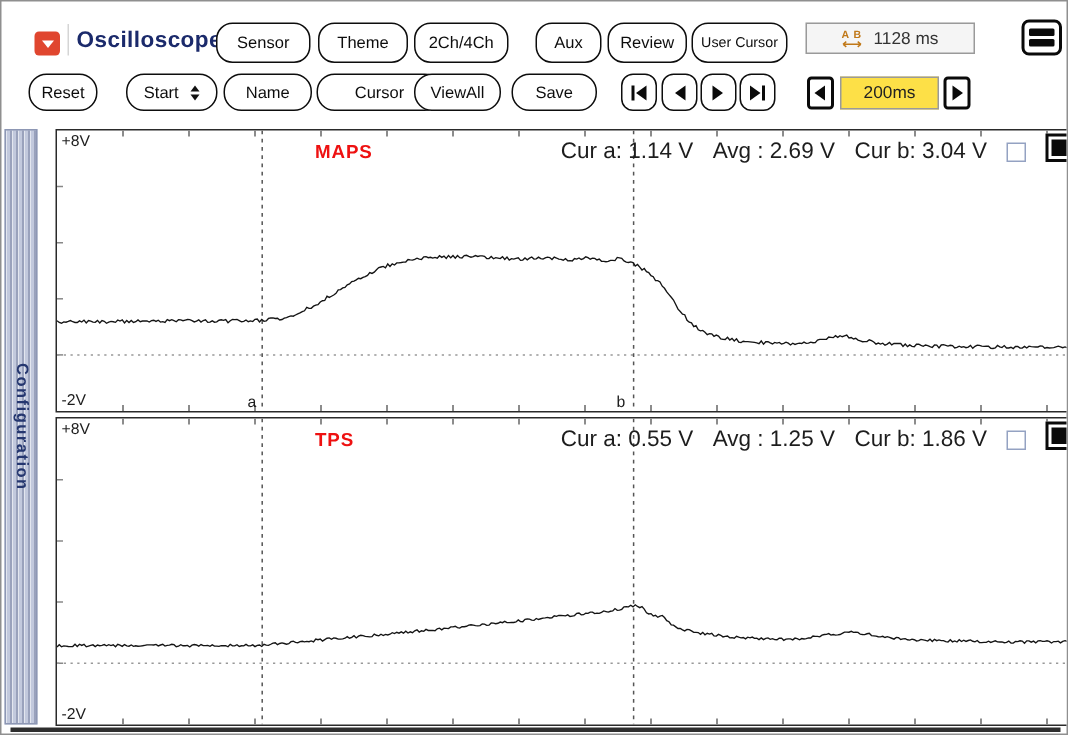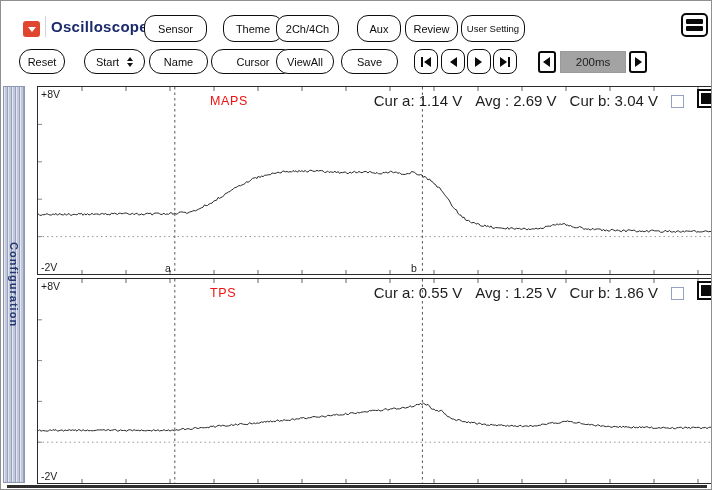--- a/index.html
+++ b/index.html
@@ -28,39 +28,39 @@
         background:#fff;display:flex;flex-direction:column;justify-content:center;gap:2px;padding:0 3px;cursor:pointer}
   .menu i{display:block;height:5px;background:#0a0a0a;border-radius:1px}
 
   .spin{display:flex;flex-direction:column;gap:2px;margin-left:4px}
   .spin i{width:0;height:0;border-left:3.5px solid transparent;border-right:3.5px solid transparent}
   .spin .up{border-bottom:4.5px solid #111}
   .spin .dn{border-top:4.5px solid #111}
 
   .tb-arrow{position:absolute;top:50px;width:18px;height:22px;border:2px solid #0a0a0a;border-radius:3px;
             background:#fff;display:flex;align-items:center;justify-content:center;cursor:pointer}
-  .tb-disp{position:absolute;left:559px;top:50px;width:66px;height:22px;background:#a3a3a3;border:1px solid #9a9a9a;
+  .tb-disp{position:absolute;left:559px;top:50px;width:66px;height:22px;background:#fde047;border:1px solid #9a9a9a;
            display:flex;align-items:center;justify-content:center;font-size:11.5px;color:#222}
 
   
   .sidebar{position:absolute;left:2px;top:85px;width:22px;height:397px;
            background:#c2c9dd;
            background-image:repeating-linear-gradient(90deg,rgba(255,255,255,.55) 0 1px,rgba(0,0,0,0) 1px 3px,rgba(104,114,148,.45) 3px 4px);
            border:1px solid #8d97b4;display:flex;align-items:center;justify-content:center;cursor:pointer}
   .sidebar span{writing-mode:vertical-rl;font-size:11px;font-weight:bold;color:#24366f;letter-spacing:1px}
 
   
   .chart{position:absolute;left:36px;width:686px;background:#fff;border:1px solid #2a2a2a}
   .chart1{top:85px;height:189px}
   .chart2{top:277px;height:206px}
   .canvas{position:absolute;inset:0;cursor:crosshair}
   .canvas svg{display:block}
   .ylab{position:absolute;left:3px;font-size:10.5px;color:#1d1d1d}
   .ytop{top:1px}.ybot{bottom:1px}
-  .chname{position:absolute;left:172px;top:7px;color:#ee1111;font-weight:normal;font-size:12.5px;letter-spacing:.6px}
+  .chname{position:absolute;left:172px;top:7px;color:#ee1111;font-weight:bold;font-size:12.5px;letter-spacing:.6px}
   .meas{position:absolute;top:2px;right:4px;display:flex;align-items:flex-end;gap:13px;
         font-size:15px;color:#1d1d1d;white-space:nowrap}
   .meas span{line-height:14px}
   .cb{width:13px;height:13px;border:1px solid #94a2c2;background:#fff;margin-top:1px;cursor:pointer}
   .bsq{width:21px;height:19px;border:2px solid #0a0a0a;background:#fff;padding:2px;cursor:pointer}
   .bsq i{display:block;width:100%;height:100%;background:#0a0a0a}
   .ab{position:absolute;bottom:0;font-size:10.5px;color:#1d1d1d}
   .a-lab{left:127px}.b-lab{left:373px}
 
   .botbar{position:absolute;left:6px;top:484px;width:700px;height:3px;background:#2e2e2e}
@@ -70,26 +70,34 @@
 
 <div class="window">
 
   <div class="reddrop">
     <i></i>
   </div>
   <div class="vsep"></div>
   <div class="title">Oscilloscope</div>
 
   <div class="btn r1" style="left:143px;width:63px">Sensor</div>
-  <div class="btn r1" style="left:222px;width:60px">Theme</div>
+  <div class="btn r1" style="left:211px;width:60px">Theme</div>
   <div class="btn r1" style="left:275px;width:63px">2Ch/4Ch</div>
   <div class="btn r1" style="left:356px;width:44px">Aux</div>
   <div class="btn r1" style="left:404px;width:53px">Review</div>
-  <div class="btn r1" style="left:460px;width:64px;font-size:9.5px">User Setting</div>
-
+  <div class="btn r1" style="left:460px;width:64px;font-size:9.5px">User Cursor</div>
+
+  <div class="timebox">
+    <svg width="15" height="13" viewBox="0 0 15 13">
+      <text x="0" y="6.5" font-size="7" font-weight="bold" fill="#c07818" font-family="Liberation Sans,sans-serif">A</text>
+      <text x="8" y="6.5" font-size="7" font-weight="bold" fill="#c07818" font-family="Liberation Sans,sans-serif">B</text>
+      <path d="M1 10.5h12M1 10.5l2.2-1.7M1 10.5l2.2 1.7M13 10.5l-2.2-1.7M13 10.5l-2.2 1.7" stroke="#c07818" stroke-width="1" fill="none"></path>
+    </svg>
+    <span>1128 ms</span>
+  </div>
 
   <div class="menu">
       <i></i>
       <i></i>
     </div>
 
   <div class="btn r2" style="left:18px;width:46px">Reset</div>
   <div class="btn r2" style="left:148px;width:59px">Name</div>
   <div class="btn r2" style="left:83px;width:61px">
     <span>Start</span>

